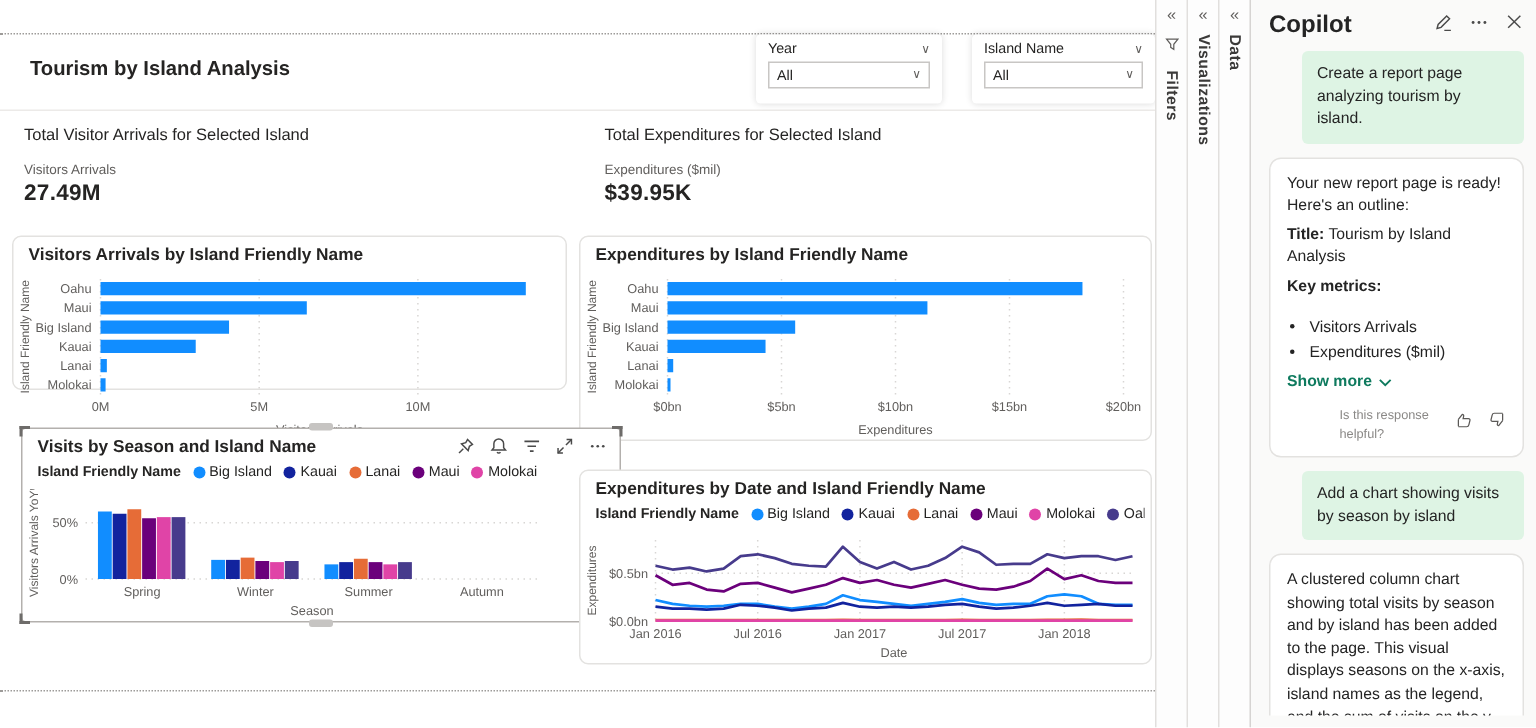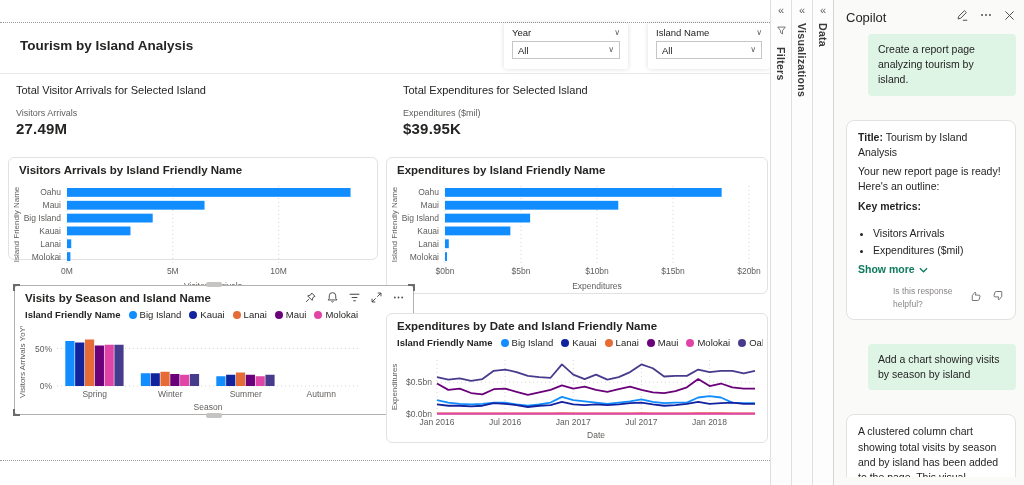--- a/index.html
+++ b/index.html
@@ -51,23 +51,23 @@
   .pane-strip { width:21px; height:485px; border-left:1px solid #E1DFDD; display:flex;
     flex-direction:column; align-items:center; padding-top:5px; background:#FDFDFD; }
   .pane-expand { font-size:11px; color:#605E5C; line-height:1; }
   .pane-label { margin-top:7px; writing-mode:vertical-rl; font-size:10.5px; font-weight:700; color:#3B3A39; letter-spacing:.3px; }
   .pane-funnel { margin-top:6px; }
 
   
   .copilot { position:absolute; left:833px; top:0; width:191px; height:485px; background:#FAFAF9;
     border-left:1px solid #D6D4D2; display:flex; flex-direction:column; padding:6px 8px 8px 12px; }
   .cp-header { display:flex; align-items:center; height:22px; flex:0 0 auto; }
-  .cp-title { font-size:13px; font-weight:400; color:#242424; }
+  .cp-title { font-size:16px; font-weight:700; color:#242424; }
   .cp-header-icons { margin-left:auto; display:flex; gap:10px; align-items:center; }
-  .cp-body { flex:1 1 auto; display:flex; flex-direction:column; gap:24px; margin-top:6px; overflow:hidden; }
+  .cp-body { flex:1 1 auto; display:flex; flex-direction:column; gap:9px; margin-top:6px; overflow:hidden; }
   .bubble { margin-left:22px; background:#DEF4E4; border-radius:4px; padding:8px 10px;
     font-size:10.5px; line-height:1.45; color:#242424; }
   .card { background:#fff; border:1px solid #E3E2E0; border-radius:8px; padding:9px 11px;
     font-size:10.5px; line-height:1.45; color:#242424; }
   .card p { margin:0 0 4px 0; }
   .card ul { margin:2px 0 2px 15px; }
   .card li { margin:0 0 2px 0; }
   .show-more { display:flex; align-items:center; gap:4px; color:#0E7A5E; font-weight:700;
     font-size:10.5px; margin-top:4px; cursor:pointer; }
   .helpful-row { display:flex; align-items:center; margin-top:8px;margin-left:35px; }
@@ -333,22 +333,22 @@
               <line x1="3" y1="3" x2="13" y2="13" stroke="#4A4A4A" stroke-width="1.2"></line>
               <line x1="13" y1="3" x2="3" y2="13" stroke="#4A4A4A" stroke-width="1.2"></line>
             </svg></span>
       </span>
     </div>
 
     <div class="cp-body">
       <div class="bubble">Create a report page analyzing tourism by island.</div>
 
       <div class="card">
+        <p>Your new report page is ready! Here's an outline:</p>
         <p><b>Title:</b> <span>Tourism by Island Analysis</span></p>
-        <p>Your new report page is ready! Here's an outline:</p>
         <p style="margin-bottom:12px"><b>Key metrics:</b></p>
         <ul>
           <li>Visitors Arrivals</li>
           <li>Expenditures ($mil)</li>
         </ul>
         <div class="show-more">
           <span>Show more</span>
           <svg width="9" height="6" viewBox="0 0 10 6">
               <path d="M1 1l4 4 4-4" fill="none" stroke="#0E7A5E" stroke-width="1.4"></path>
             </svg>

